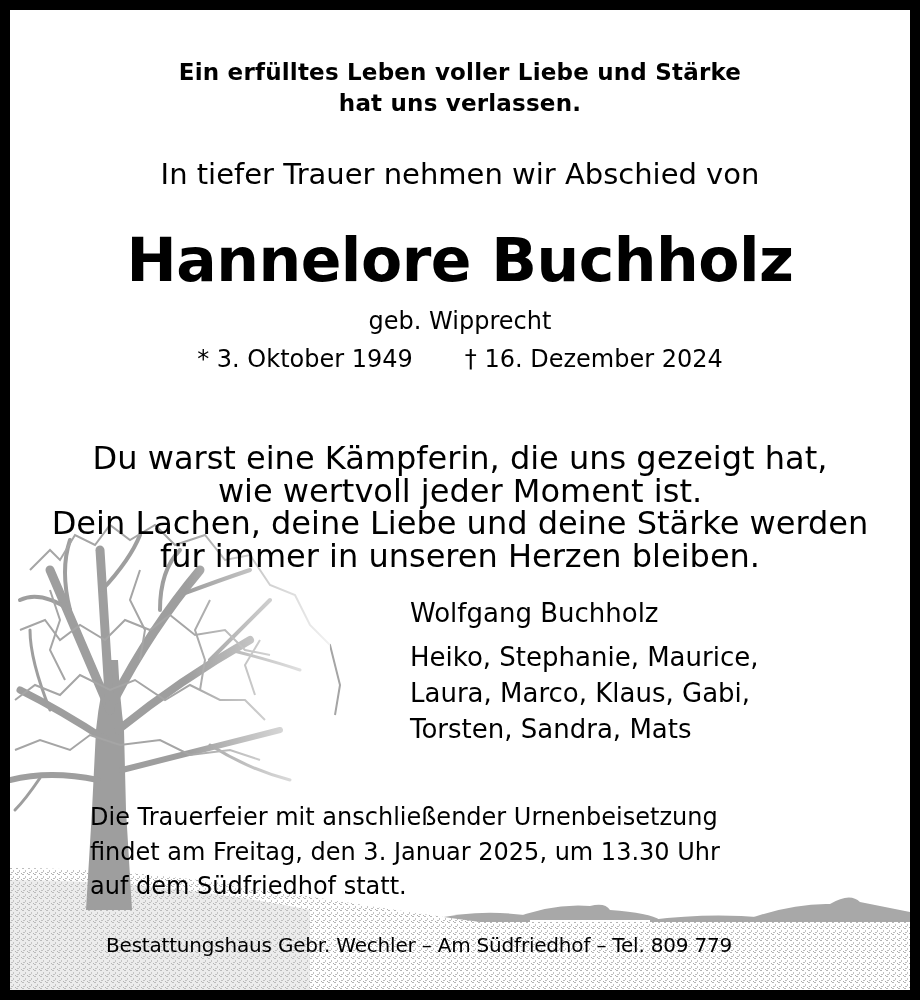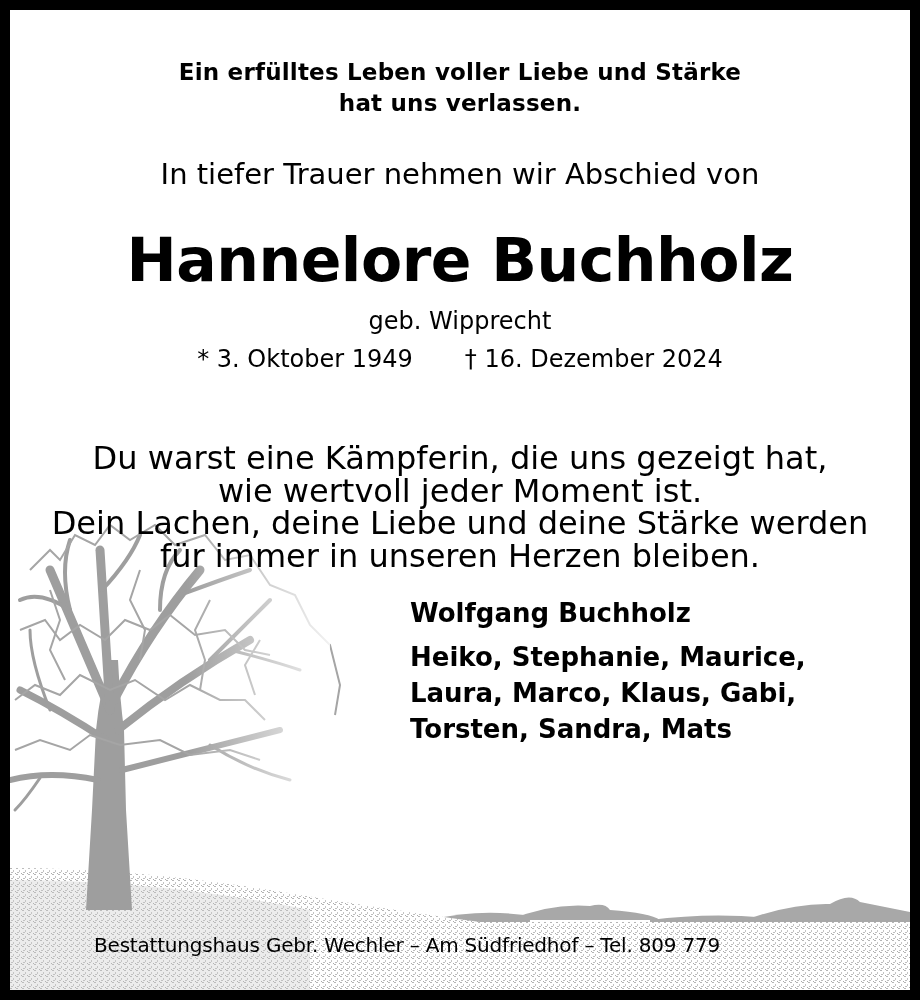--- a/index.html
+++ b/index.html
@@ -15,25 +15,25 @@
     .bg { position: absolute; left: 0; top: 0; width: 900px; height: 980px; }
     .txt { position: absolute; left: 0; width: 900px; text-align: center; white-space: nowrap; }
     .headline { top: 47px; font-size: 23px; font-weight: bold; line-height: 31px; letter-spacing: 0.2px; }
     .intro { top: 148px; font-size: 29px; line-height: 32px; text-align: center; }
     .name { top: 214px; font-size: 60px; font-weight: bold; line-height: 72px; letter-spacing: -0.5px; }
     .maiden { top: 295px; font-size: 24px; line-height: 32px; }
     .dates { top: 333px; font-size: 24px; line-height: 32px; }
     .dates span { display: inline-block; }
     .dates .born { margin-right: 52px; }
     .verse { top: 432px; font-size: 32px; line-height: 32.5px; }
-    .family { position: absolute; left: 400px; top: 585px; font-weight: bold; font-size: 26px; white-space: nowrap; }
+    .family { position: absolute; left: 400px; top: 585px; font-weight: normal; font-size: 26px; white-space: nowrap; }
     .family .lead { line-height: 36px; margin-bottom: 8px; }
     .family .others div { line-height: 36px; }
     .service { position: absolute; left: 80px; top: 790px; font-size: 24px; line-height: 34.5px; white-space: nowrap; }
-    .footer { position: absolute; left: 84px; top: 920px; font-size: 20px; line-height: 30px; white-space: nowrap; letter-spacing: -0.2px; }
+    .footer { position: absolute; left: 96px; top: 920px; font-size: 20px; line-height: 30px; white-space: nowrap; letter-spacing: -0.2px; }
   </style>
 </head>
 <body>
 
 <div class="card">
 
   <svg class="bg" viewBox="0 0 900 980" xmlns="http://www.w3.org/2000/svg">
     <defs>
       <pattern id="grain" width="6" height="6" patternUnits="userSpaceOnUse">
         <rect width="6" height="6" fill="#fff"></rect>
@@ -114,15 +114,20 @@
 
   <div class="family">
     <div class="lead">Wolfgang Buchholz</div>
     <div class="others">
       <div>Heiko, Stephanie, Maurice,</div>
       <div>Laura, Marco, Klaus, Gabi,</div>
       <div>Torsten, Sandra, Mats</div>
     </div>
   </div>
 
+  <div class="service">
+    <div>Die Trauerfeier mit anschließender Urnenbeisetzung</div>
+    <div>findet am Freitag, den 3. Januar 2025, um 13.30 Uhr</div>
+    <div>auf dem Südfriedhof statt.</div>
+  </div>
 
   <div class="footer">Bestattungshaus Gebr. Wechler – Am Südfriedhof – Tel. 809 779</div>
 </div>
 
 </body></html>

